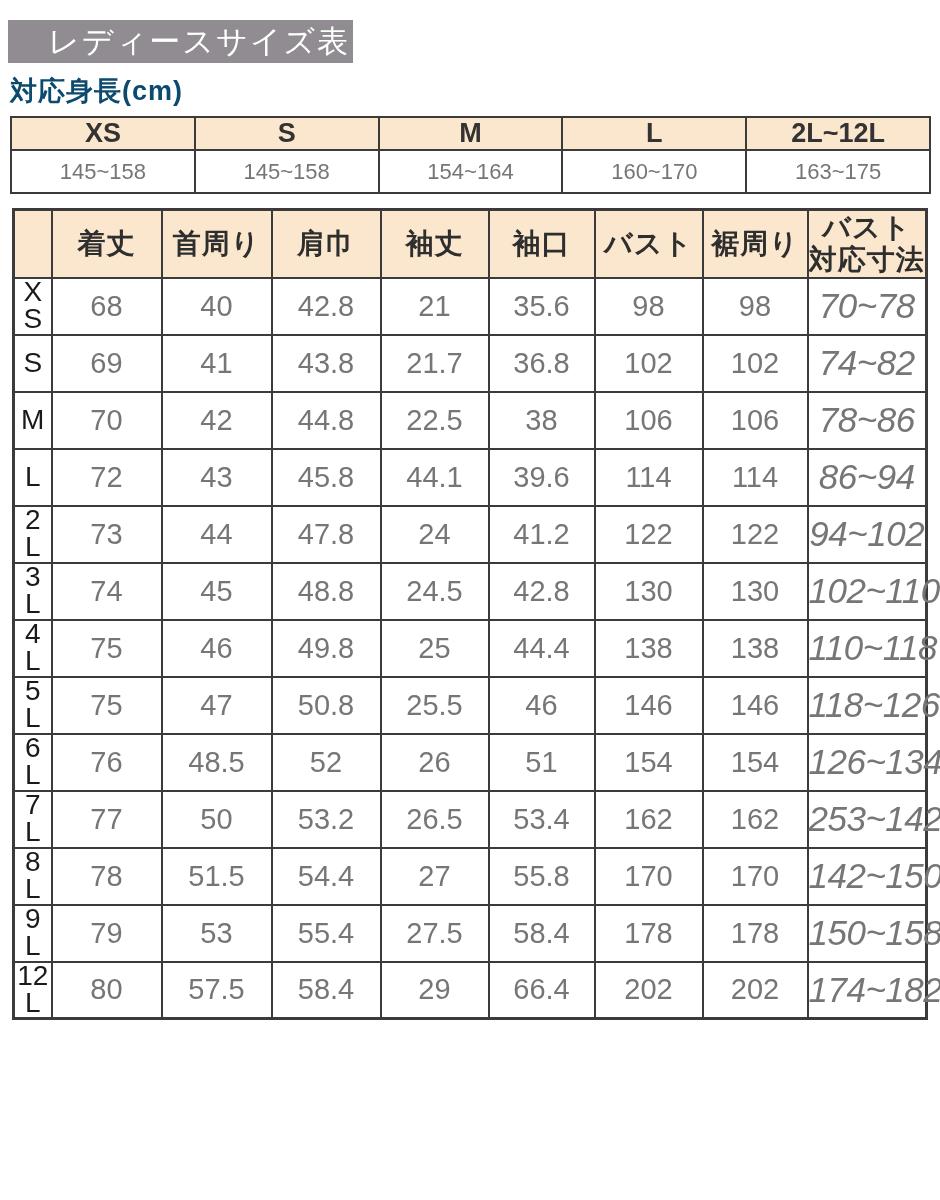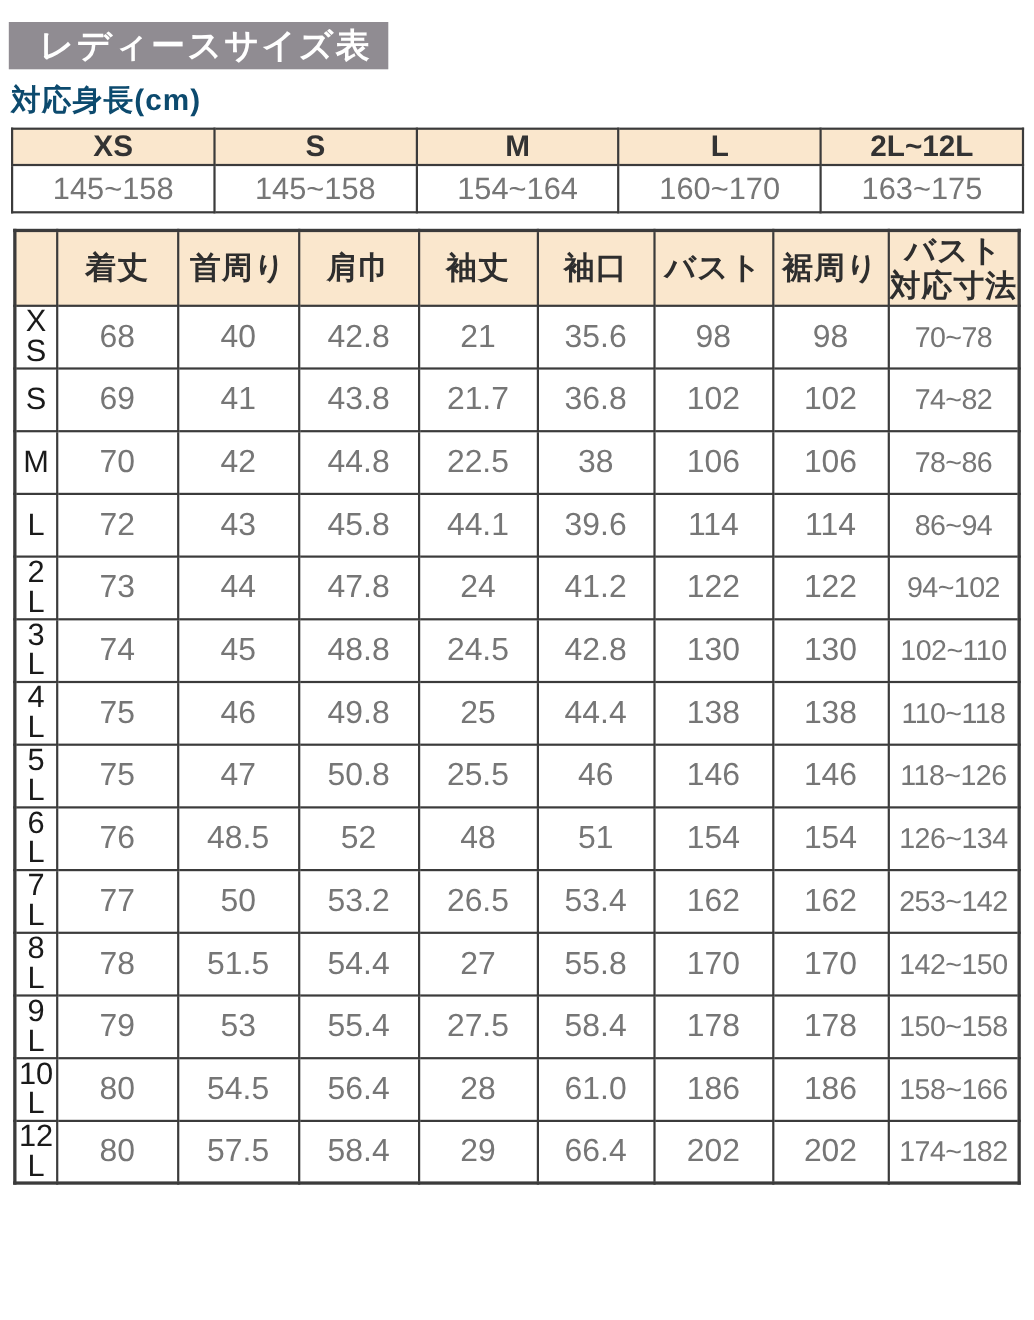--- a/index.html
+++ b/index.html
@@ -11,56 +11,56 @@
   }
   *{box-sizing:border-box;}
   html,body{margin:0;padding:0;}
   body{
     width:940px;height:1200px;overflow:hidden;background:#ffffff;
     font-family:"Liberation Sans","DejaVu Sans",sans-serif;
   }
   .banner{
     margin:20px 0 0 8px;width:345px;height:43px;
     background:var(--banner-bg);
-    color:#ffffff;font-size:31px;font-weight:bold;letter-spacing:2px;
-    display:flex;align-items:center;padding-left:28px;
+    color:#ffffff;font-size:31px;font-weight:normal;letter-spacing:2px;
+    display:flex;align-items:center;padding-left:40px;
   }
   .subtitle{
     margin:10px 0 0 10px;
     font-size:27px;font-weight:bold;color:#0c4a6e;letter-spacing:1px;
   }
   table{border-collapse:collapse;table-layout:fixed;background:#ffffff;}
   td,th{border:2px solid var(--border);text-align:center;vertical-align:middle;padding:0;}
 
   
   .height-table{margin:7px 0 14px 10px;width:921px;border:2px solid var(--border);}
   .height-table th{
     height:33px;background:var(--header-bg);
     color:#333333;font-weight:600;font-size:27px;
   }
   .height-table td{
-    height:43px;color:var(--num);font-size:28px;
+    height:43px;color:var(--num);font-size:22px;
   }
 
   
   .size-table{margin:14px 0 0 12px;width:913px;border:3px solid var(--border);}
   .size-table thead th{
     height:68px;background:var(--header-bg);
     color:var(--dark);font-weight:600;font-size:28px;
     white-space:pre-line;line-height:1.15;letter-spacing:1px;
   }
   .size-table tbody tr{height:57px;}
   .size-table tbody td{
     color:var(--num);font-size:29px;white-space:nowrap;
   }
   .size-table tbody th.row-label{
     background:#ffffff;color:#1a1a1a;font-weight:normal;
     font-size:28px;line-height:0.95;white-space:pre-line;letter-spacing:0;
   }
-  .size-table td.col-range{font-size:26px;letter-spacing:-0.5px;}
+  .size-table td.col-range{font-size:35px;letter-spacing:-0.5px;font-style:italic;}
 </style>
 </head>
 <body>
 
 <div class="banner">
   <span>レディースサイズ表</span>
 </div>
 
 <div class="subtitle">対応身長(cm)</div>
 
@@ -204,21 +204,21 @@
         <td>146</td>
         <td>146</td>
         <td class="col-range">118~126</td>
       </tr>
       <tr>
         <th class="row-label">6
 L</th>
         <td>76</td>
         <td>48.5</td>
         <td>52</td>
-        <td>48</td>
+        <td>26</td>
         <td>51</td>
         <td>154</td>
         <td>154</td>
         <td class="col-range">126~134</td>
       </tr>
       <tr>
         <th class="row-label">7
 L</th>
         <td>77</td>
         <td>50</td>
@@ -247,32 +247,20 @@
         <td>79</td>
         <td>53</td>
         <td>55.4</td>
         <td>27.5</td>
         <td>58.4</td>
         <td>178</td>
         <td>178</td>
         <td class="col-range">150~158</td>
       </tr>
       <tr>
-        <th class="row-label">10
-L</th>
-        <td>80</td>
-        <td>54.5</td>
-        <td>56.4</td>
-        <td>28</td>
-        <td>61.0</td>
-        <td>186</td>
-        <td>186</td>
-        <td class="col-range">158~166</td>
-      </tr>
-      <tr>
         <th class="row-label">12
 L</th>
         <td>80</td>
         <td>57.5</td>
         <td>58.4</td>
         <td>29</td>
         <td>66.4</td>
         <td>202</td>
         <td>202</td>
         <td class="col-range">174~182</td>

